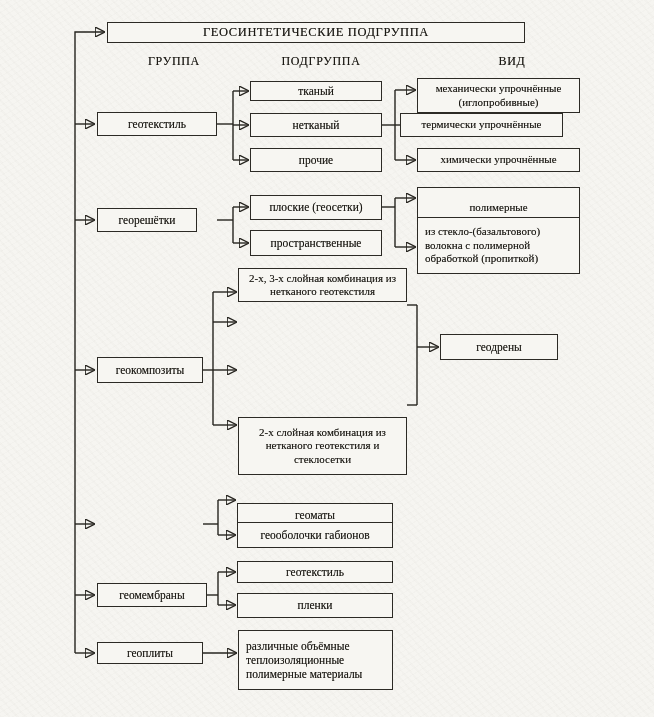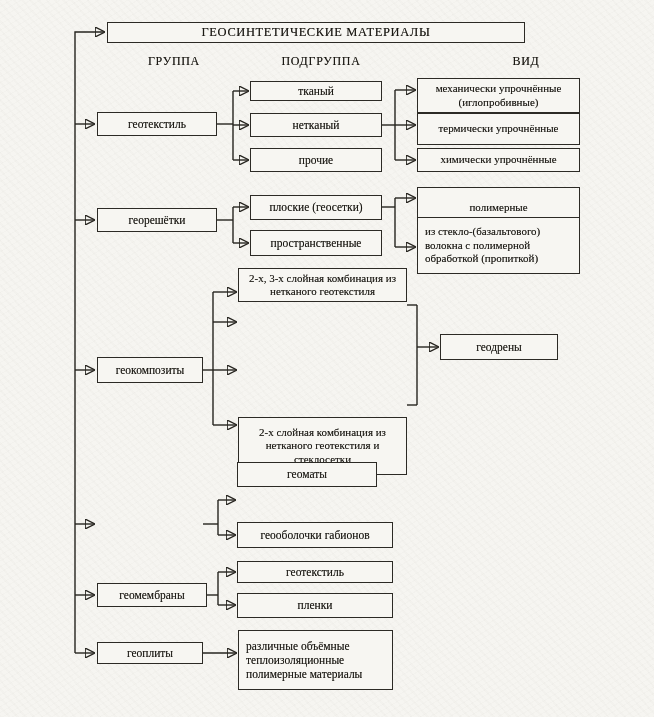--- a/index.html
+++ b/index.html
@@ -129,52 +129,52 @@
     </g>
 
     <g>
       <path d="M382,207 H395"></path>
       <path d="M395,198 V247"></path>
       <path d="M395,198 H415" marker-end="url(#arr)"></path>
       <path d="M395,247 H415" marker-end="url(#arr)"></path>
     </g>
   </svg>
 
-  <div class="box" id="title-box">ГЕОСИНТЕТИЧЕСКИЕ МАТЕРИАЛЫ</div>
+  <div class="box" id="title-box">ГЕОСИНТЕТИЧЕСКИЕ ПОДГРУППА</div>
 
   <div class="hdr" style="left:108px; top:54px; width:92px;text-align:right;">ГРУППА</div>
   <div class="hdr" style="left:268px; top:54px; width:106px;">ПОДГРУППА</div>
-  <div class="hdr" style="left:500px; top:54px; width:52px;">ВИД</div>
+  <div class="hdr" style="left:486px; top:54px; width:52px;">ВИД</div>
 
   <div class="box" style="left:97px; top:112px; width:120px; height:24px;">геотекстиль</div>
-  <div class="box" style="left:97px; top:208px; width:120px; height:24px;">георешётки</div>
+  <div class="box" style="left:97px; top:208px; width:100px; height:24px;">георешётки</div>
   <div class="box" style="left:97px; top:357px; width:106px; height:26px;">геокомпозиты</div>
   <div class="box" style="left:97px; top:583px; width:110px; height:24px;">геомембраны</div>
   <div class="box" style="left:97px; top:642px; width:106px; height:22px;">геоплиты</div>
 
   <div class="box" style="left:250px; top:81px; width:132px; height:20px;">тканый</div>
   <div class="box" style="left:250px; top:113px; width:132px; height:24px;">нетканый</div>
   <div class="box" style="left:250px; top:148px; width:132px; height:24px;">прочие</div>
 
   <div class="box" style="left:250px; top:195px; width:132px; height:25px;">плоские (геосетки)</div>
   <div class="box" style="left:250px; top:230px; width:132px; height:26px;">пространственные</div>
 
   <div class="box small" style="left:238px; top:268px; width:169px; height:34px;">2-х, 3-х слойная комбинация из нетканого геотекстиля</div>
   <div class="box small" style="left:238px; top:417px; width:169px; height:58px;">2-х слойная комбинация из нетканого геотекстиля и стеклосетки</div>
 
-  <div class="box" style="left:237px; top:462px; width:140px; height:25px;">геоматы</div>
+  <div class="box" style="left:237px; top:503px; width:156px; height:25px;">геоматы</div>
   <div class="box" style="left:237px; top:522px; width:156px; height:26px;">геооболочки габионов</div>
 
   <div class="box" style="left:237px; top:561px; width:156px; height:22px;">геотекстиль</div>
   <div class="box" style="left:237px; top:593px; width:156px; height:25px;">пленки</div>
 
   <div class="box leftal" style="left:238px; top:630px; width:155px; height:60px;">различные объёмные теплоизоляционные полимерные материалы</div>
 
   <div class="box small" style="left:417px; top:78px; width:163px; height:35px;">механически упрочнённые (иглопробивные)</div>
-  <div class="box small" style="left:417px; top:113px; width:163px; height:32px;">термически упрочнённые</div>
+  <div class="box small" style="left:400px; top:113px; width:163px; height:24px;">термически упрочнённые</div>
   <div class="box small" style="left:417px; top:148px; width:163px; height:24px;">химически упрочнённые</div>
 
   <div class="box small" style="left:417px; top:187px; width:163px; height:41px;">полимерные</div>
   <div class="box small leftal" style="left:417px; top:217px; width:163px; height:57px;">из стекло-(базальтового) волокна с полимерной обработкой (пропиткой)</div>
 
   <div class="box" style="left:440px; top:334px; width:118px; height:26px;">геодрены</div>
 
 </div>
 
 </body></html>

